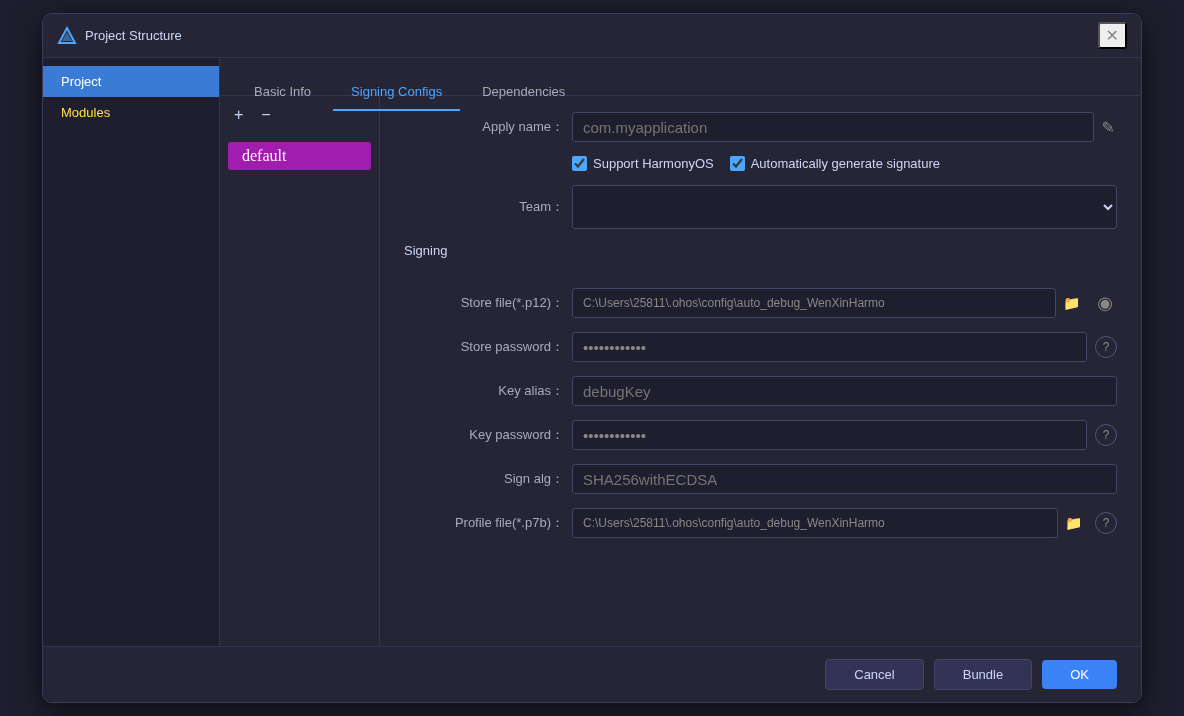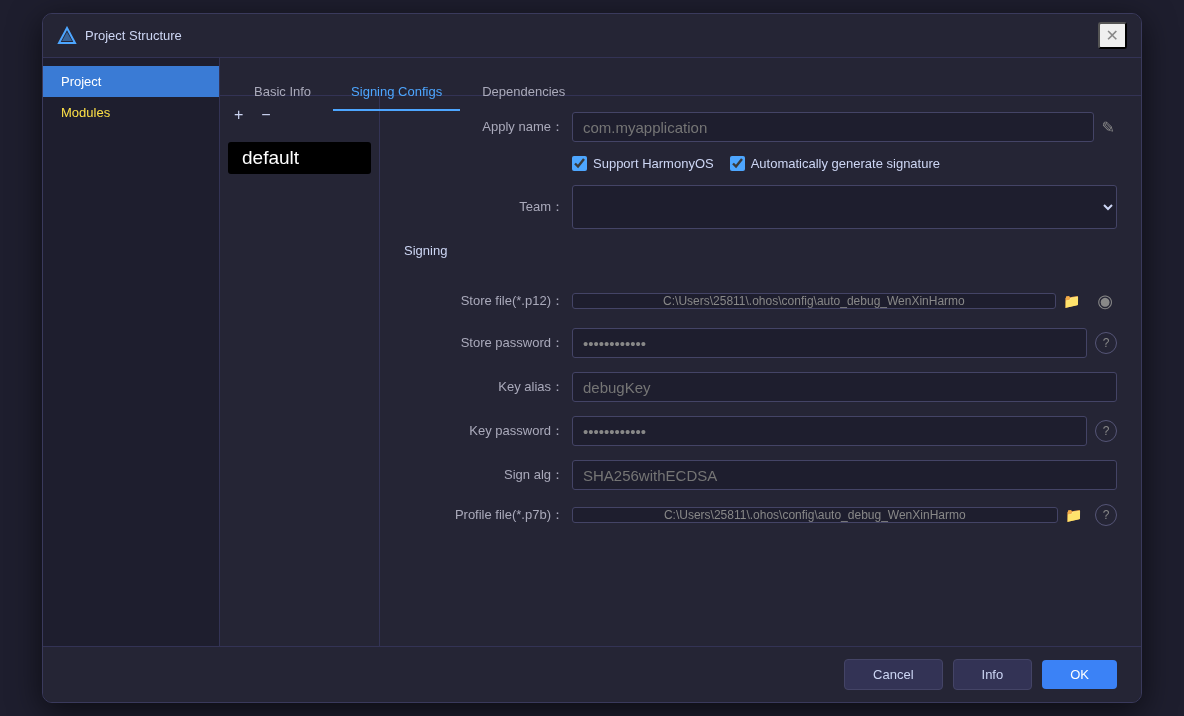--- a/index.html
+++ b/index.html
@@ -113,26 +113,27 @@
     .icon-btn {
       background: none;
       border: none;
       color: #cdd6f4;
       cursor: pointer;
       font-size: 16px;
       padding: 2px 6px;
       border-radius: 3px;
     }
     .config-item {
-      background: #000000;
+      background: #a21caf;
       color: #fff;
       padding: 5px 14px;
       border-radius: 3px;
-      font-size: 19px;
-      cursor: pointer;
+      font-size: 16px;
+      cursor: pointer;
+      font-family: Liberation Serif, serif;
     }
     .form-row {
       display: flex;
       align-items: center;
       margin-bottom: 14px;
       gap: 8px;
     }
     .form-label {
       width: 160px;
       text-align: right;
@@ -242,22 +243,21 @@
     }
     .file-input {
       flex: 1;
       background: #1e1e2e;
       border: 1px solid #444466;
       border-radius: 3px;
       padding: 5px 10px;
       color: #888;
       font-size: 12px;
       outline: none;
-      height: 16px;
-      text-align: center;
+      height: 30px;
     }
     .file-browse-btn {
       background: none;
       border: none;
       color: #777;
       font-size: 14px;
       cursor: pointer;
       padding: 2px 4px;
     }
     .help-btn {
@@ -424,16 +424,16 @@
             </div>
           </div>
 
         </div>
       </div>
     </div>
   </div>
 
   <div class="footer">
     <button class="btn btn-cancel">Cancel</button>
-    <button class="btn btn-apply">Info</button>
+    <button class="btn btn-apply">Bundle</button>
     <button class="btn btn-ok">OK</button>
   </div>
 </div>
 
 </body></html>

